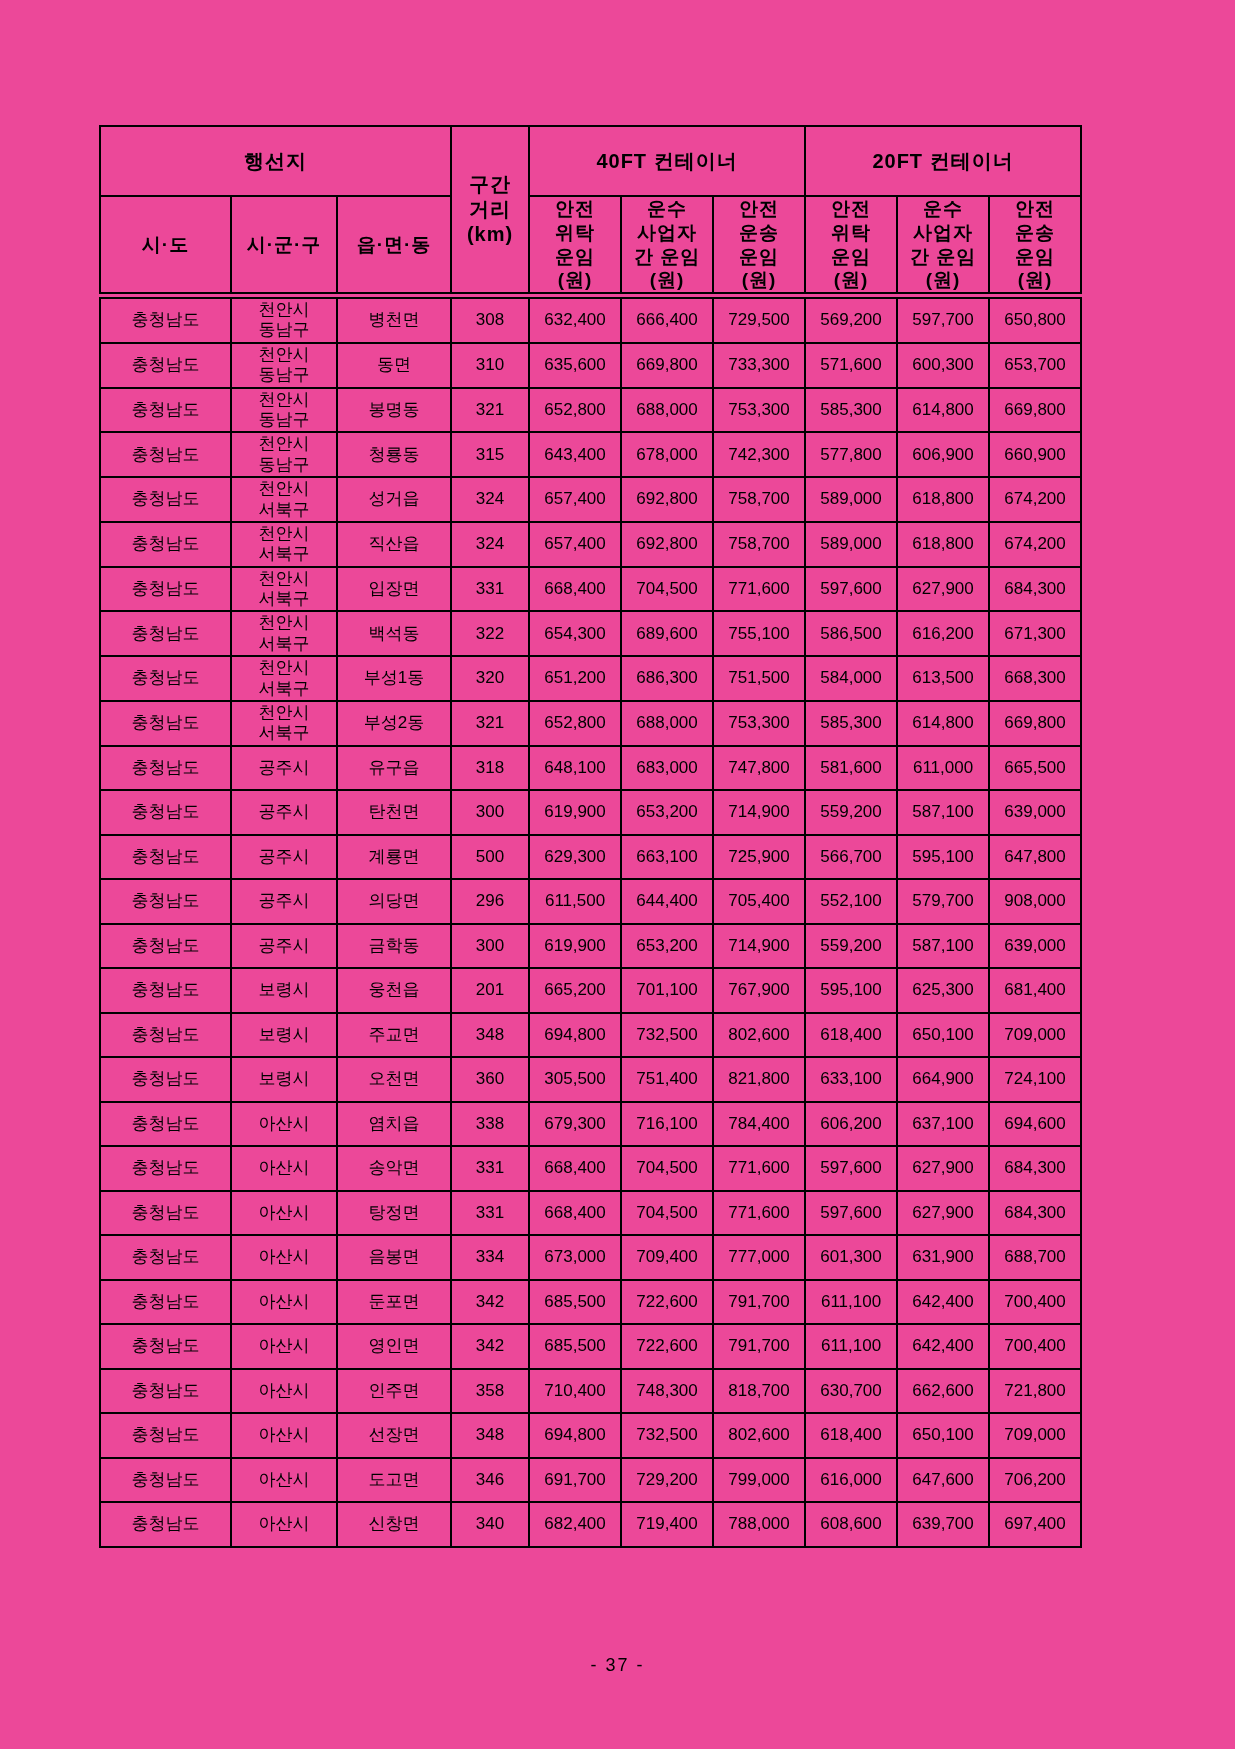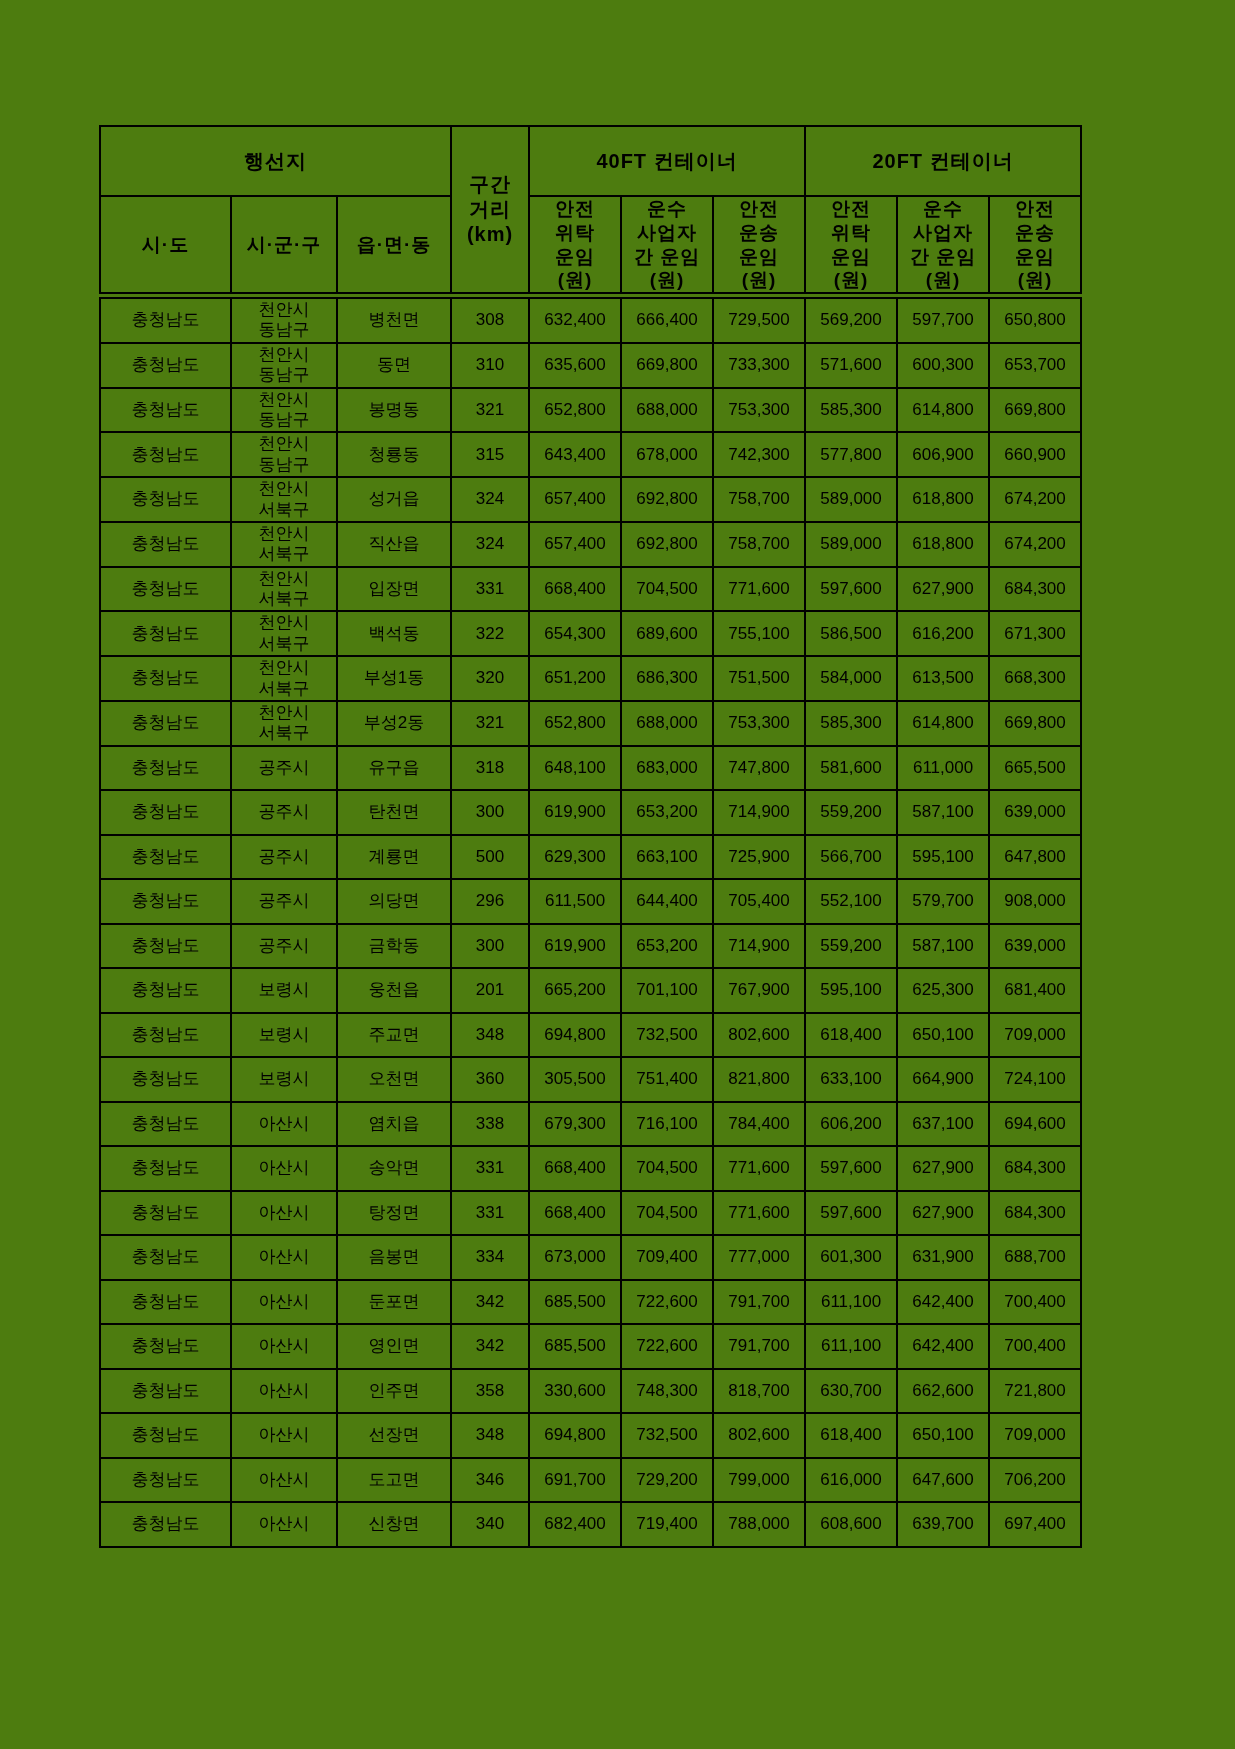--- a/index.html
+++ b/index.html
@@ -1,20 +1,20 @@
 <!DOCTYPE html>
 <html><head>
 <meta charset="utf-8">
 <style>
   * { margin:0; padding:0; box-sizing:border-box; }
   html,body { background:#e8e8e8; }
   .page {
     position:relative;
     width:1235px; height:1749px;
-    background:#4d7c0f;
+    background:#ec4899;
     font-family:"Liberation Sans","DejaVu Sans",sans-serif;
     color:#000;
     margin:0 auto;
     overflow:hidden;
     padding-left:33px;
   }
   table.fare-table {
     position:absolute;
     left:99px; top:125px;
     width:981px;
@@ -408,21 +408,21 @@
           <td>791,700</td>
           <td>611,100</td>
           <td>642,400</td>
           <td>700,400</td>
         </tr>
         <tr>
           <td>충청남도</td>
           <td>아산시</td>
           <td>인주면</td>
           <td>358</td>
-          <td>330,600</td>
+          <td>710,400</td>
           <td>748,300</td>
           <td>818,700</td>
           <td>630,700</td>
           <td>662,600</td>
           <td>721,800</td>
         </tr>
         <tr>
           <td>충청남도</td>
           <td>아산시</td>
           <td>선장면</td>
@@ -454,14 +454,15 @@
           <td>682,400</td>
           <td>719,400</td>
           <td>788,000</td>
           <td>608,600</td>
           <td>639,700</td>
           <td>697,400</td>
         </tr>
       </tbody>
   </table>
 
+  <div class="page-number">- 37 -</div>
 
 </div>
 
 </body></html>

